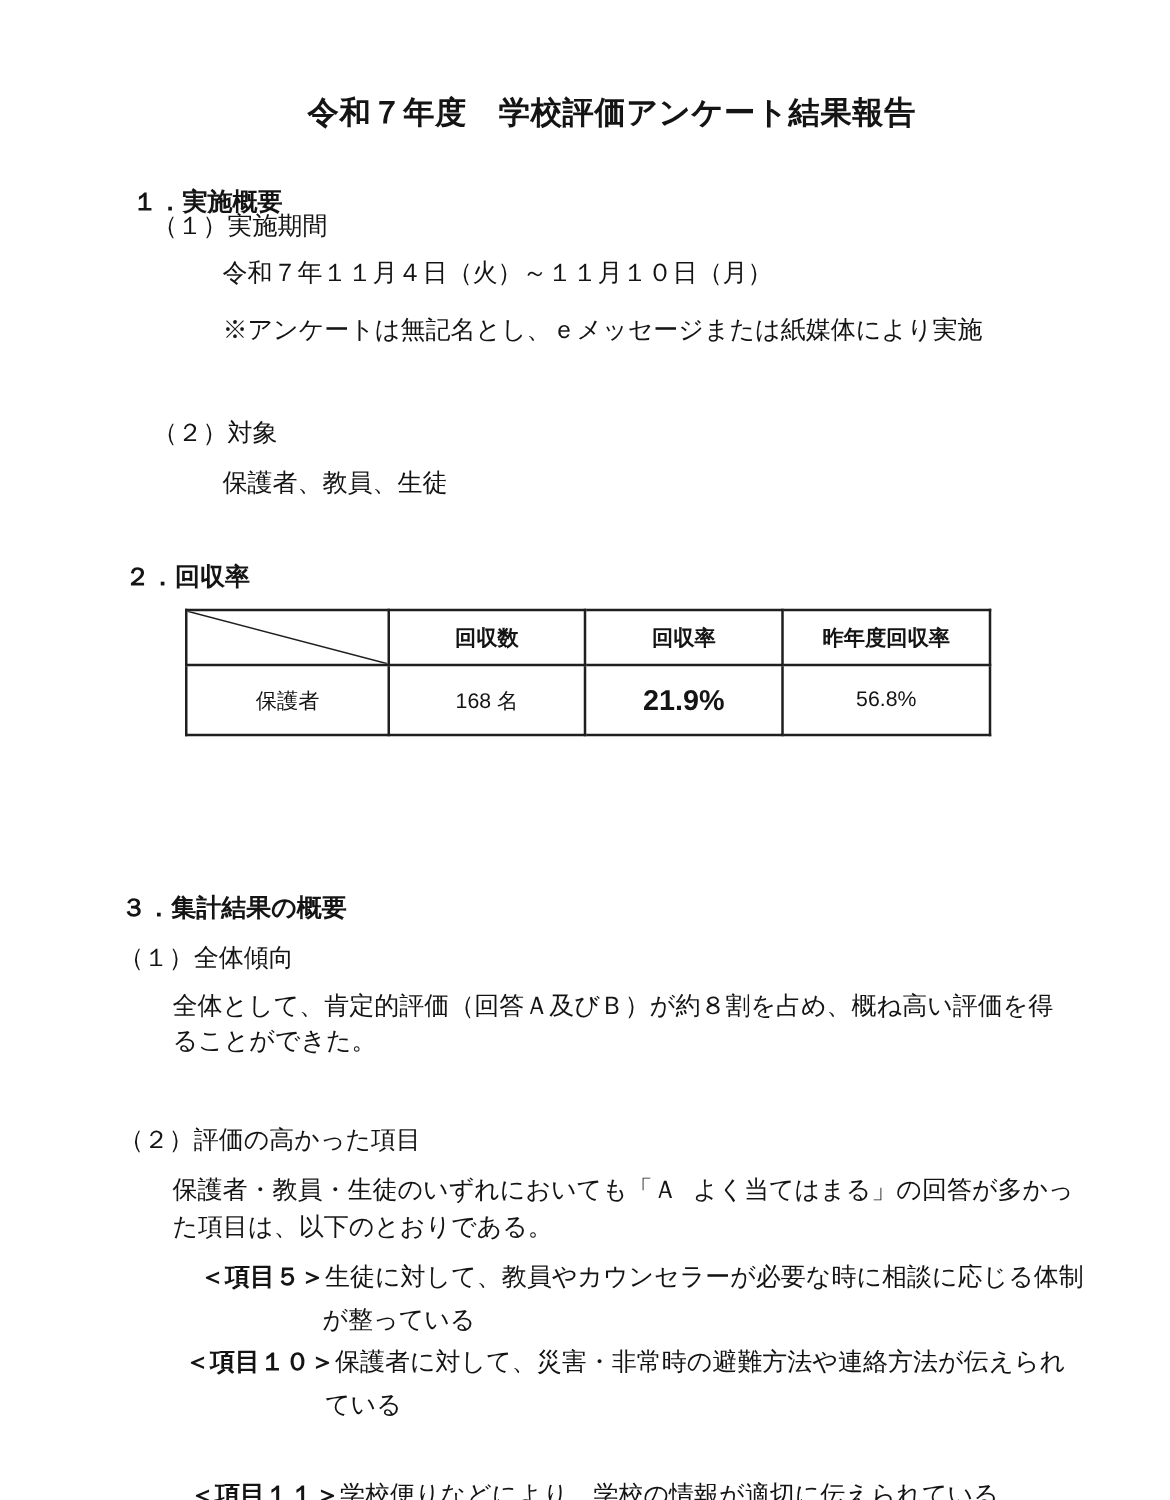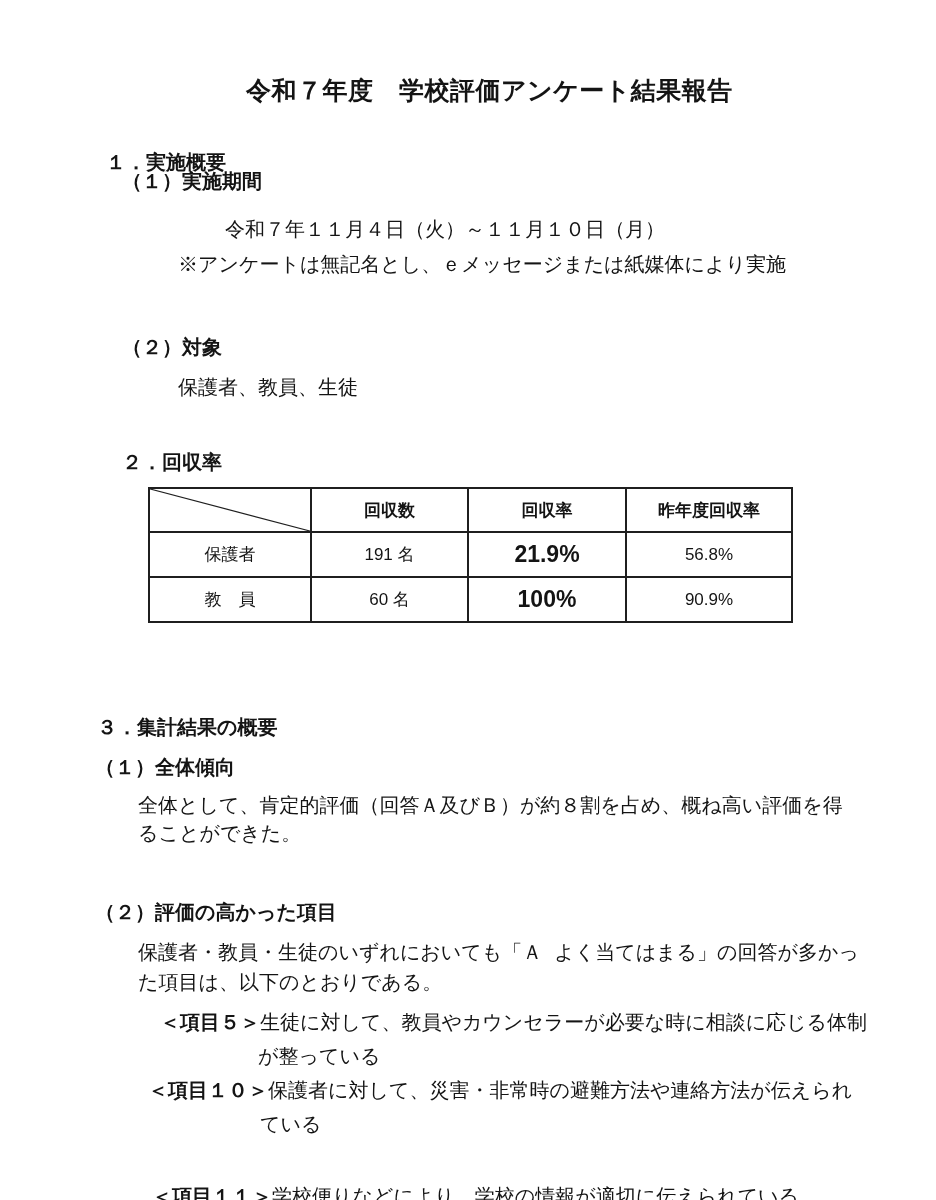--- a/index.html
+++ b/index.html
@@ -27,21 +27,21 @@
     font-weight: bold;
     letter-spacing: 0.5px;
     margin-top: 35px;
   }
   .h1 {
     font-size: 20px;
     font-weight: bold;
   }
   .h2 {
     font-size: 20px;
-    font-weight: bold;
+    font-weight: normal;
     text-align: center;
   }
   .body-text {
     font-size: 20px;
     font-weight: normal;
   }
   .item-label {
     font-weight: bold;
   }
   
@@ -67,44 +67,44 @@
   }
   .rate-table .rate-big {
     font-size: 23px;
     font-weight: bold;
   }
   .col-label { width: 162px; }
   .col-count { width: 157px; }
   .col-rate  { width: 158px; }
   .col-last  { width: 166px; }
   .row-header { height: 44px; }
-  .row-data   { height: 45px; padding-left: 25px; }
+  .row-data   { height: 56px; padding-left: 25px; }
   .corner-cell {
     position: relative;
   }
   .corner-cell svg {
     position: absolute;
     left: 0; top: 0;
     width: 100%; height: 100%;
     display: block;
   }
 </style>
 </head>
 <body>
 
 <div class="abs title">令和７年度　学校評価アンケート結果報告</div>
 
 <div class="abs h1" style="left:106px; top:132px;margin-top:20px;">１．実施概要</div>
 <div class="abs h2" style="left:122px; top:171px;">（１）実施期間</div>
-<div class="abs body-text" style="left:178px; top:219px;margin-left:47px;">令和７年１１月４日（火）～１１月１０日（月）</div>
+<div class="abs body-text" style="left:178px; top:209px;">令和７年１１月４日（火）～１１月１０日（月）</div>
 <div class="abs body-text" style="left:178px; top:254px;">※アンケートは無記名とし、ｅメッセージまたは紙媒体により実施</div>
 <div class="abs h2" style="left:122px; top:337px;">（２）対象</div>
 <div class="abs body-text" style="left:178px; top:377px;">保護者、教員、生徒</div>
 
-<div class="abs h1" style="left:122px; top:452px;font-family:Liberation Serif, serif;">２．回収率</div>
+<div class="abs h1" style="left:100px; top:452px;font-family:Liberation Serif, serif;">２．回収率</div>
 
 <table class="rate-table">
   <colgroup>
     <col class="col-label">
     <col class="col-count">
     <col class="col-rate">
     <col class="col-last">
   </colgroup>
   <tbody>
     <tr class="row-header">
@@ -112,29 +112,23 @@
         <svg viewBox="0 0 100 100" preserveAspectRatio="none">
           <line x1="0" y1="0" x2="100" y2="100" stroke="#1f1f1f" stroke-width="1.2" vector-effect="non-scaling-stroke"></line>
         </svg>
       </td>
       <td class="hdr">回収数</td>
       <td class="hdr">回収率</td>
       <td class="hdr">昨年度回収率</td>
     </tr>
     <tr class="row-data">
       <td>保護者</td>
-      <td>191 名</td>
+      <td>168 名</td>
       <td class="rate-big">21.9%</td>
       <td>56.8%</td>
-    </tr>
-    <tr class="row-data">
-      <td>教　員</td>
-      <td>60 名</td>
-      <td class="rate-big">100%</td>
-      <td>90.9%</td>
     </tr>
   </tbody>
 </table>
 
 <div class="abs h1" style="left:97px; top:717px;">３．集計結果の概要</div>
 
 <div class="abs h2" style="left:95px; top:757px;">（１）全体傾向</div>
 <div class="abs body-text" style="left:138px; top:795px;">全体として、肯定的評価（回答Ａ及びＢ）が約８割を占め、概ね高い評価を得</div>
 <div class="abs body-text" style="left:138px; top:823px;">ることができた。</div>
 

